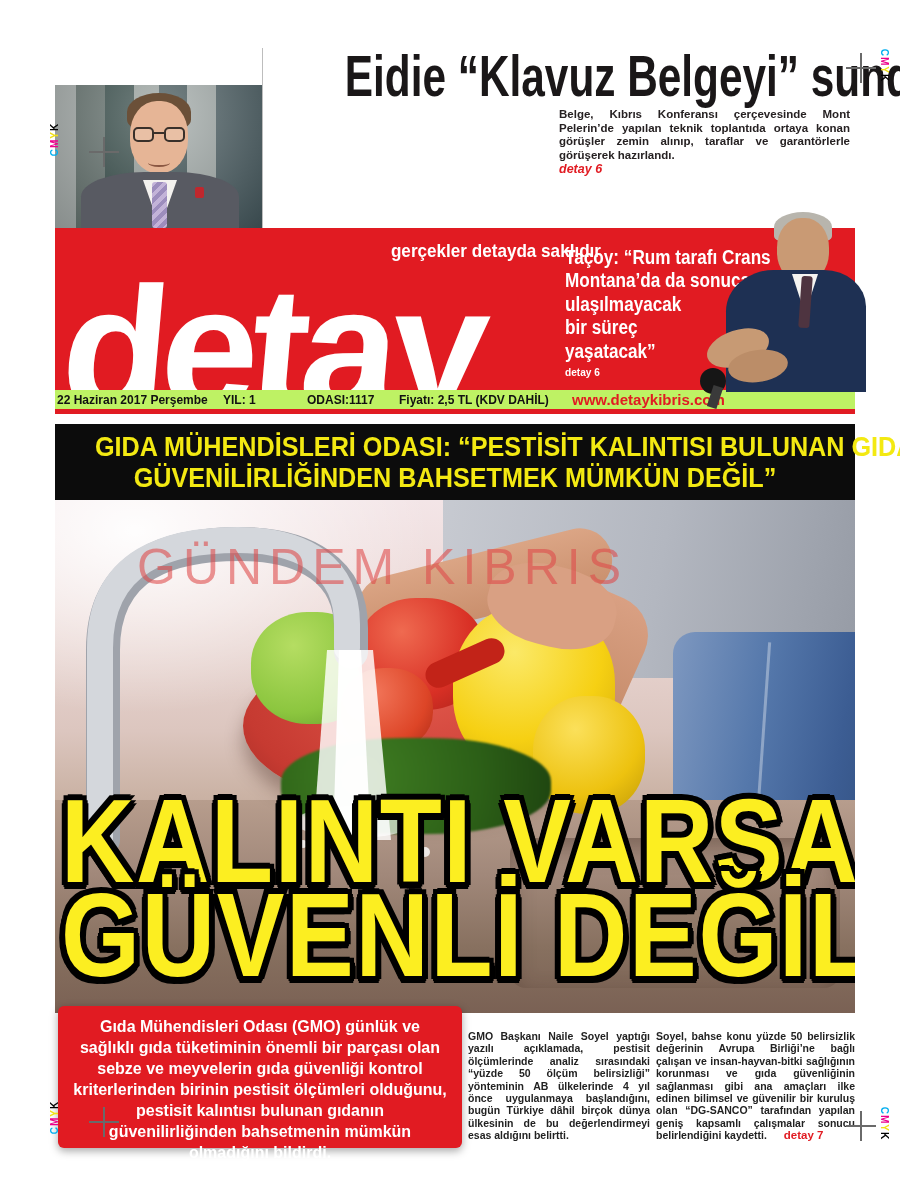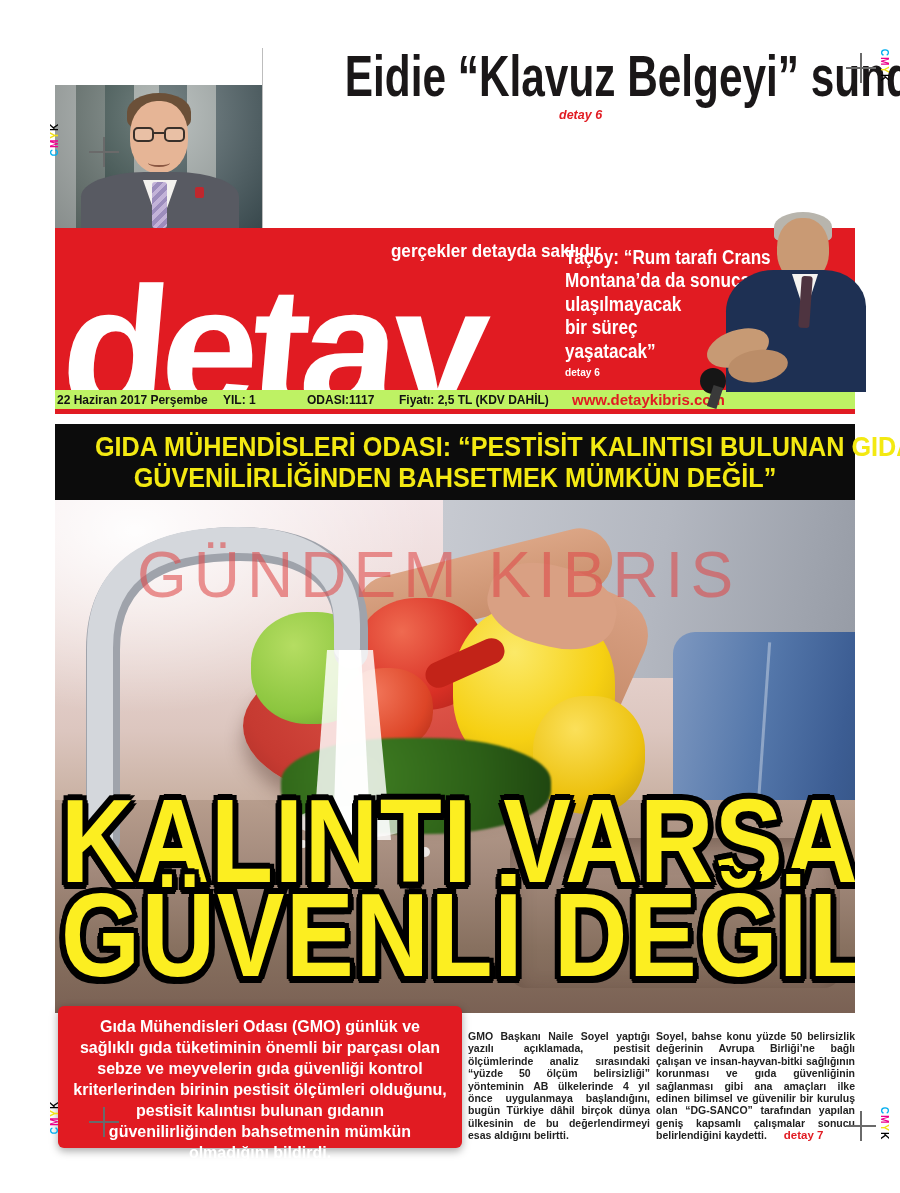--- a/index.html
+++ b/index.html
@@ -109,21 +109,21 @@
   .pepper { position:absolute; border-radius:46%; }
   .pep-green { left:196px; top:112px; width:122px; height:112px; background:radial-gradient(circle at 35% 30%, #b5dd62, #8cc63f 60%, #5e9427); }
   .pep-red { left:302px; top:98px; width:128px; height:112px; background:radial-gradient(circle at 35% 30%, #ef6a50, #d93025 60%, #a5201a); }
   .pep-tomato { left:286px; top:168px; width:92px; height:82px; background:radial-gradient(circle at 35% 30%, #f2765a, #dd4527 65%, #a92815); }
   .pep-yellow1 { left:398px; top:104px; width:162px; height:172px; background:radial-gradient(circle at 38% 28%, #fbe968, #f6d013 55%, #caa108); }
   .pep-yellow2 { left:478px; top:196px; width:112px; height:118px; background:radial-gradient(circle at 38% 28%, #fbe05a, #edc20f 60%, #bd9708); }
   .chili { left:368px; top:150px; width:84px; height:26px; background:#c22318; border-radius:14px; transform:rotate(-24deg); position:absolute; }
   .dill { position:absolute; left:226px; top:238px; width:270px; height:96px; border-radius:45%;
     background:radial-gradient(circle at 30% 40%, #3f7d22, #2c5f17 60%, #1e4410 100%); filter:blur(1px); }
   .hero-svg { position:absolute; left:0; top:0; width:800px; height:513px; }
-  .watermark { position:absolute; left:82px; top:38px; font-size:64px; letter-spacing:7px; color:rgba(222,72,72,.58);
+  .watermark { position:absolute; left:82px; top:38px; font-size:50px; letter-spacing:7px; color:rgba(222,72,72,.58);
     white-space:nowrap; font-weight:normal; }
   .hero-headline { position:absolute; left:6px; white-space:nowrap; font-weight:bold; color:#fcee21;
     font-size:118px; line-height:1; letter-spacing:2px; transform:scaleX(0.86); transform-origin:left center;
     text-shadow:-5px -5px 0 #000,0 -6px 0 #000,5px -5px 0 #000,-6px 0 0 #000,6px 0 0 #000,
       -5px 5px 0 #000,0 6px 0 #000,5px 5px 0 #000,-4px 7px 0 #000,4px 7px 0 #000, 7px 3px 0 #000, -7px 3px 0 #000; }
   #hero-h1 { top:282px; }
   #hero-h2 { top:376px; }
 
   
   .lead-box { position:absolute; left:58px; top:1006px; width:404px; height:142px; background:#e11b22;
@@ -195,20 +195,21 @@
     <div class="eide-tie"></div>
     <div class="eide-pin"></div>
   </div>
 
   <div class="top-divider"></div>
   <h1 class="top-headline">Eidie “Klavuz Belgeyi” sundu</h1>
 
   <div class="topcol" id="topcol1">
   </div>
   <div class="topcol" id="topcol2">
+    <span class="para">Belge, Kıbrıs Konferansı çerçevesinde Mont Pelerin’de yapılan teknik toplantıda ortaya konan görüşler zemin alınıp, taraflar ve garantörlerle görüşerek hazırlandı.</span>
     <span class="ref-red">detay 6</span>
   </div>
 
   <div class="masthead">
     <div class="logo">detay</div>
     <div class="tagline">gerçekler detayda saklıdır</div>
     <div class="mast-quote">
       <span class="qline">Taçoy: “Rum tarafı Crans</span>
       <span class="qline">Montana’da da sonuca</span>
       <span class="qline">ulaşılmayacak</span>

